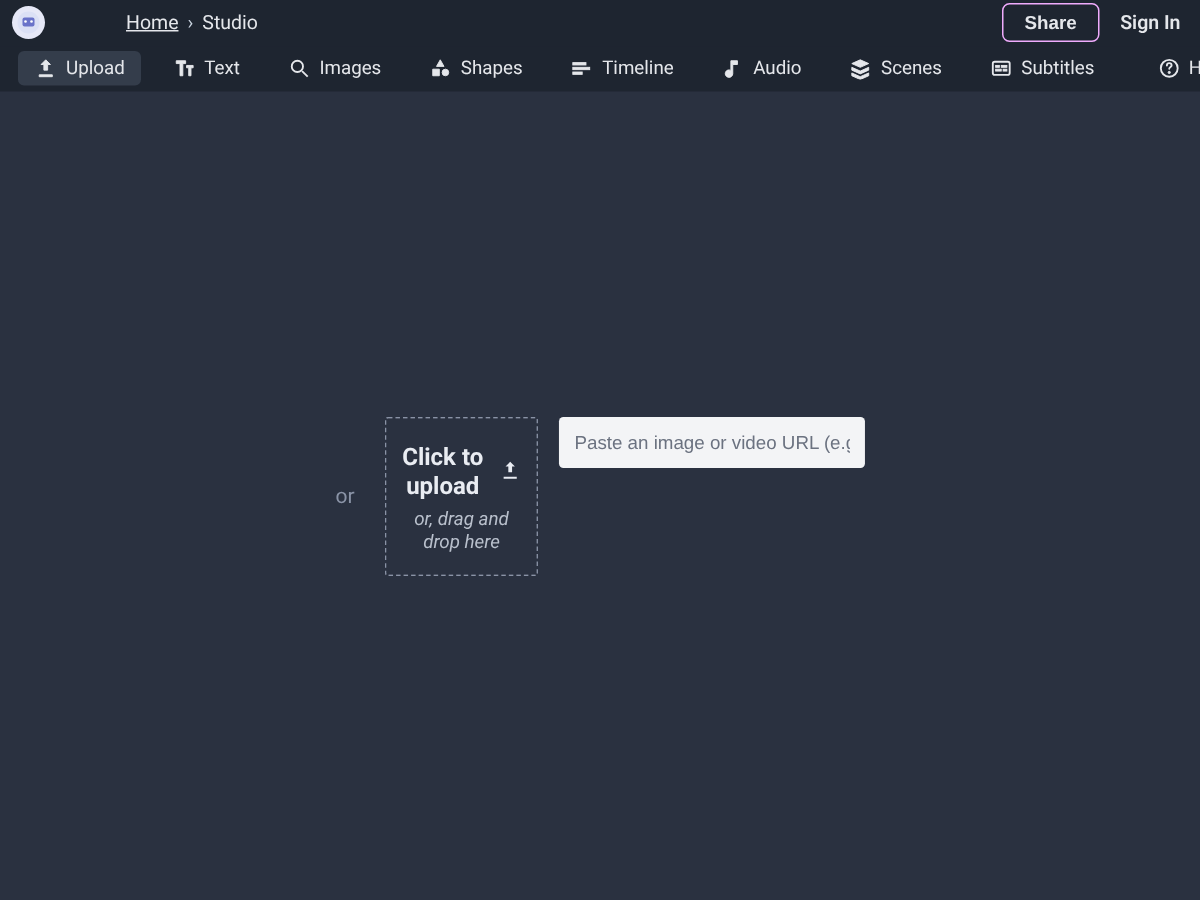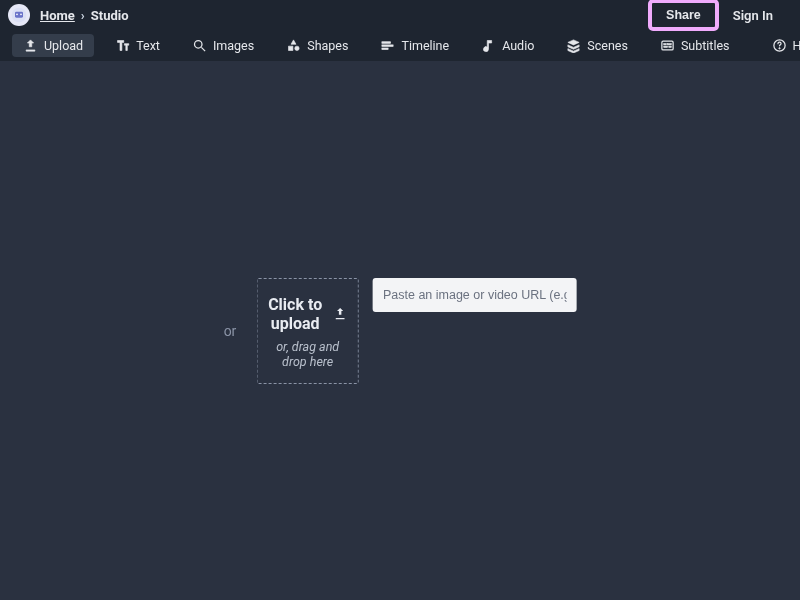--- a/index.html
+++ b/index.html
@@ -20,42 +20,42 @@
     border-bottom: 1px solid #1e2530;
   }
   .logo {
     width: 22px; height: 22px; border-radius: 50%;
     background: #e6e8f7;
     display: flex; align-items: center; justify-content: center;
     margin-right: 10px;
     overflow: hidden;
   }
   .logo svg { width: 16px; height: 16px; }
-  .crumbs { display: flex; align-items: flex-start; gap: 6px; font-size: 13px; font-weight: 700;}
+  .crumbs { display: flex; align-items: flex-start; gap: 6px; font-size: 13px; font-weight: 400; margin-left: 44px;}
   .crumbs a { color: #e5e7eb; text-decoration: underline; cursor: pointer; }
   .crumbs .sep { color: #cbd5e1; }
   .crumbs .current { color: #e5e7eb; }
   .header-spacer { flex: 1; }
   .share-btn {
-    border: 4px solid #f0abfc;
+    border: 1px solid #f0abfc;
     background: transparent;
     color: #e5e7eb;
     font-size: 12.5px;
     font-weight: 600;
     padding: 5px 14px;
     border-radius: 5px;
     cursor: pointer;
     margin-right: 14px;
   }
   .signin {
     font-size: 13px;
     font-weight: 600;
     color: #e5e7eb;
     cursor: pointer;
-    margin-right: 17px;
+    margin-right: 3px;
   }
   
   .toolbar {
     height: 30px;
     background: #1e2530;
     display: flex;
     align-items: center;
     padding: 0 6px 0 12px;
     gap: 10px;
     border-bottom: 1px solid #1e2530;

